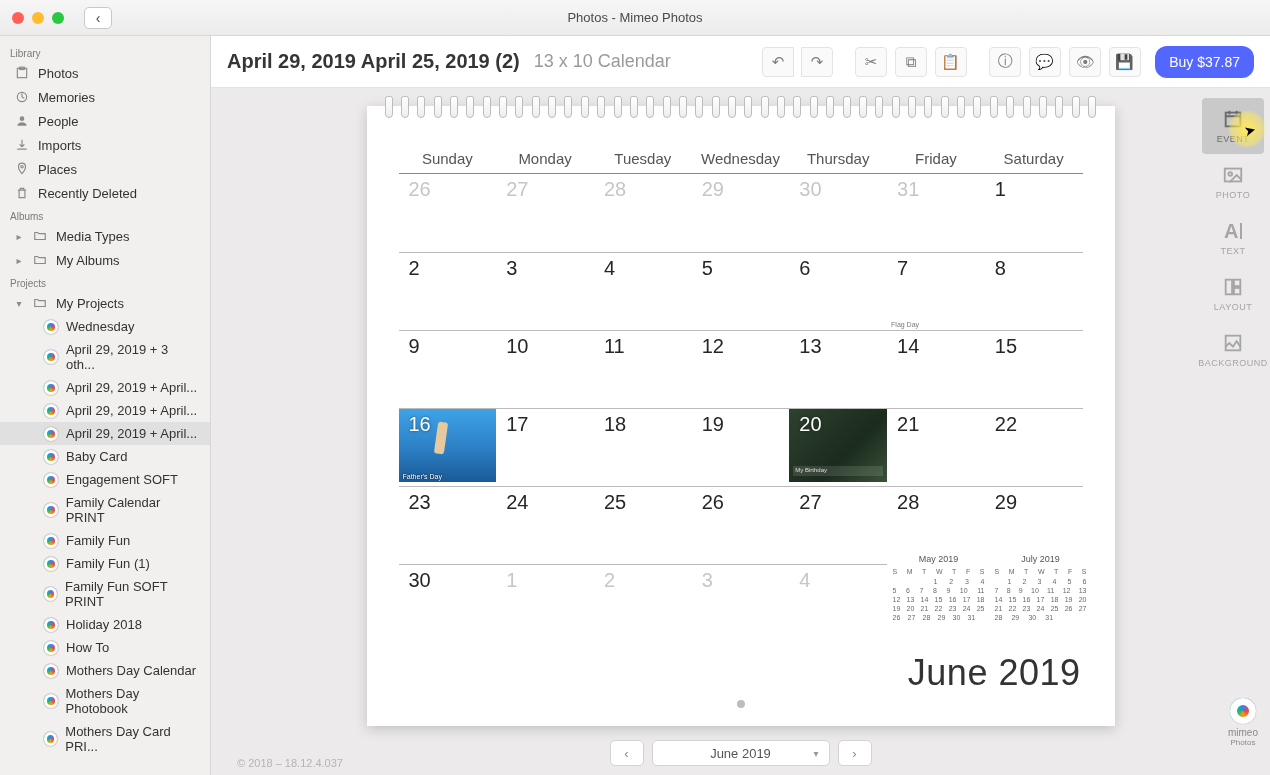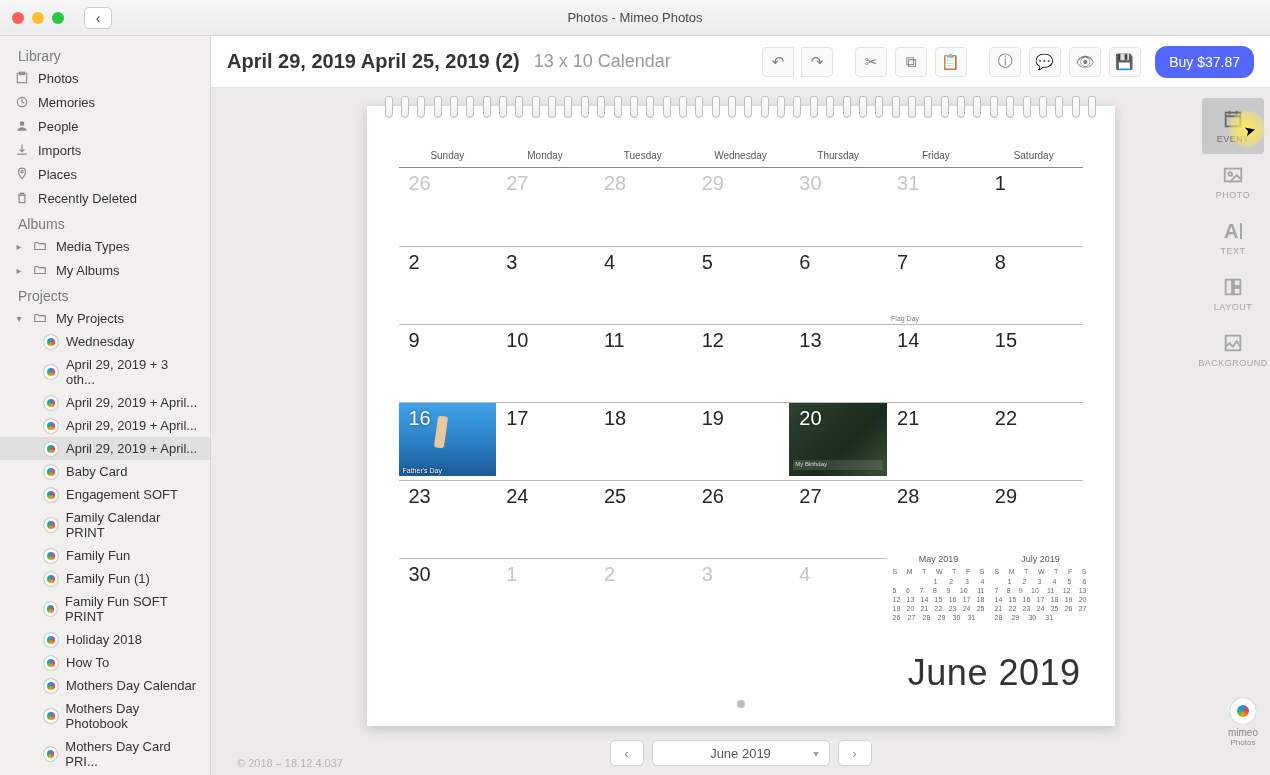--- a/index.html
+++ b/index.html
@@ -7,21 +7,21 @@
   .titlebar { height: 36px; display: flex; align-items: center; background: linear-gradient(#f6f6f6, #ececec); border-bottom: 1px solid #d6d6d6; position: relative; }
   .traffic { display:flex; gap:8px; padding-left:12px; }
   .tl { width:12px; height:12px; border-radius:50%; }
   .tl.red { background:#ff5f57; } .tl.yellow { background:#febc2e; } .tl.green { background:#28c840; }
   .backbtn { width:28px; height:22px; margin-left:20px; border:1px solid #c9c9c9; border-radius:5px; background:#fff; display:flex; align-items:center; justify-content:center; font-size:14px; color:#444; }
   .title { position:absolute; left:0; right:0; text-align:center; font-size:13px; color:#4a4a4a; pointer-events:none; }
 
   .main { display:flex; height: calc(100% - 36px); }
 
   .sidebar { width:211px; background:#f1f0ef; border-right:1px solid #d6d6d6; overflow-y:auto; padding-top:6px; }
-  .side-section { font-size:14px; color:#7a7a7a; padding:6px 10px 2px;margin-left:8px; }
+  .side-section { font-size:10px; color:#7a7a7a; padding:6px 10px 2px; }
   .side-item { display:flex; align-items:center; gap:8px; padding:4px 10px 4px 14px; font-size:13px; color:#333; }
   .side-item.indent2 { padding-left:44px; }
   .side-item.selected { background:#d9d9d9b8; }
   .side-icon { width:16px; height:16px; display:inline-flex; align-items:center; justify-content:center; color:#6b6b6b; }
   .disclosure { width:10px; color:#8a8a8a; font-size:10px; display:inline-block; text-align:center; }
   .mimeo-dot {
     width:14px; height:14px; border-radius:50%;
     background: conic-gradient(#3b82f6, #ef4444, #f59e0b, #10b981, #3b82f6);
     box-shadow: inset 0 0 0 3px #fff, 0 0 0 1px #d0d0d0;
   }
@@ -43,21 +43,21 @@
   .rtool.active { background:#c9c9c9; color:#6a6a6a; position:relative; }
   .rtool svg, .rtool .glyph { width:22px; height:22px; display:flex; align-items:center; justify-content:center; font-size:20px; }
   .cursor-spot { position:absolute; width:38px; height:38px; border-radius:50%; background:radial-gradient(circle, #ffe95a 0%, #ffe95a77 60%, transparent 72%); left:26px; top:12px; }
   .cursor-arrow { position:absolute; left:42px; top:24px; font-size:14px; color:#000; transform: rotate(-15deg); }
 
   .calendar-page { width:748px; height:620px; background:#fff; box-shadow:0 3px 12px rgba(0,0,0,0.18); position:relative; padding:44px 32px 18px; }
   .spiral { position:absolute; top:-10px; left:18px; right:18px; height:24px; display:flex; justify-content:space-between; }
   .spiral span { width:8px; height:22px; border:1px solid #bcbcbc; border-radius:4px 4px 6px 6px; background:linear-gradient(#fff,#eee); }
   
   .cal-grid { display:grid; grid-template-columns: repeat(7, 1fr); font-family: "Helvetica Neue", Arial, sans-serif; }
-  .dayhead { text-align:center; font-size:10px; color:#555; padding-bottom:6px; border-bottom:1px solid #888; font-weight:400; }
+  .dayhead { text-align:center; font-size:15px; color:#555; padding-bottom:6px; border-bottom:1px solid #888; font-weight:400; }
   .cell { height:74px; border-top:1px solid #bbb; position:relative; font-size:20px; color:#262626; font-weight:300; padding:4px 0 0 10px; margin-top:4px; }
   .cell.row0 { border-top:none; margin-top:0; }
   .cell.prev, .cell.next { color:#c6c6c6; }
   .cell .event-label { position:absolute; top:-10px; left:4px; font-size:7px; color:#7a7a7a; }
   .cell.photo { padding:0; }
   .cell.photo .num { position:absolute; top:4px; left:10px; color:#fff; z-index:2; text-shadow:0 0 3px rgba(0,0,0,0.5); }
   .cell.row5 { height:58px; }
   .photo-surf { position:absolute; inset:0; background: linear-gradient(#3fa3e8 0%, #2c7fc4 55%, #1a5a97 100%); }
   .photo-surf::after { content:""; position:absolute; left:38%; top:18%; width:10px; height:32px; background:#e7c9a0; border-radius:3px; transform:rotate(8deg); }
   .photo-forest { position:absolute; inset:0; background: linear-gradient(135deg, #2e4230, #1b2b1d 60%, #3a5238); }

